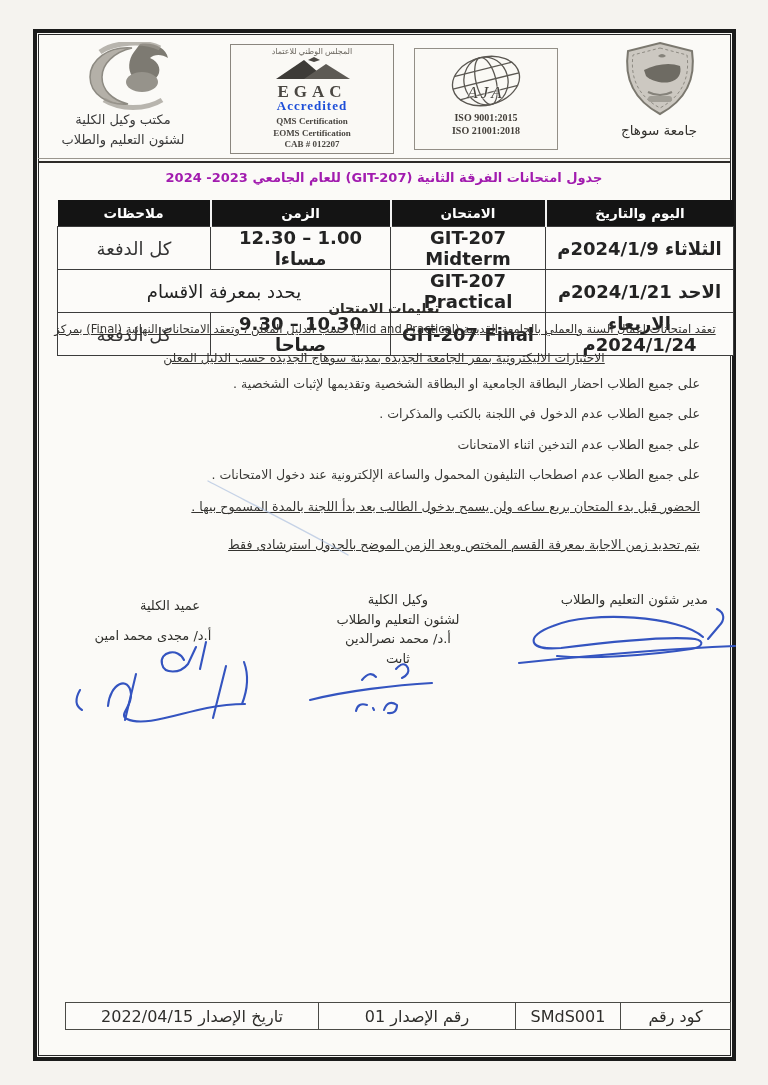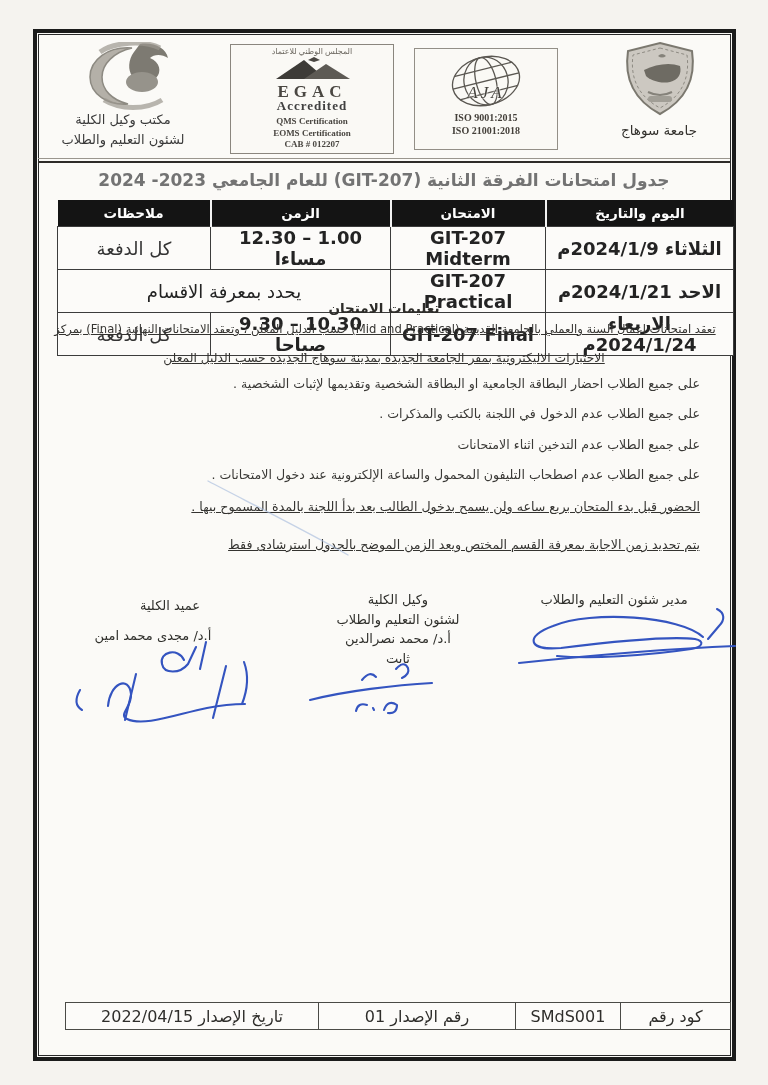--- a/index.html
+++ b/index.html
@@ -7,52 +7,52 @@
         font-family:"DejaVu Sans",sans-serif;color:#2b2b2b;direction:rtl;}
   .frame{position:absolute;left:33px;top:29px;width:695px;height:1024px;border:4px solid #1b1b1b;background:#fbfaf7;}
   .frame-inner{position:absolute;inset:1px;border:1px solid #2a2a2a;}
   .abs{position:absolute;}
   
   .office-text{left:48px;top:110px;width:150px;text-align:center;font-size:13px;line-height:20px;color:#3a3a3a;}
   .egac-box{left:230px;top:44px;width:162px;height:108px;border:1px solid #8a867e;background:#faf9f5;
             text-align:center;direction:ltr;font-family:"Liberation Serif",serif;color:#3e3c38;}
   .egac-arc{font-size:8px;color:#6b675f;margin-top:2px;}
   .egac-name{font-size:17px;font-weight:bold;letter-spacing:5px;color:#4a4742;line-height:15px;}
-  .egac-acc{font-size:13px;font-weight:bold;letter-spacing:1px;color:#404040;line-height:14px;}
+  .egac-acc{font-size:13px;font-weight:bold;letter-spacing:1px;color:#1d4ed8;line-height:14px;}
   .egac-lines{font-size:9px;font-weight:bold;color:#4a4742;line-height:11.5px;margin-top:3px;}
   .aja-box{left:414px;top:48px;width:142px;height:100px;border:1px solid #938f87;background:#faf9f5;
            text-align:center;direction:ltr;font-family:"Liberation Serif",serif;color:#3e3c38;}
   .aja-name{position:absolute;left:0;right:0;top:34px;font-size:17px;font-weight:normal;font-style:italic;
             letter-spacing:3px;color:#44423d;text-shadow:0 0 2px #faf9f5,0 0 2px #faf9f5;}
   .aja-iso{position:absolute;left:0;right:0;top:62px;font-size:10px;font-weight:bold;line-height:13px;color:#433f39;}
   .univ-name{left:596px;top:122px;width:126px;text-align:center;font-size:13.5px;color:#33312d;}
   .top-rule{left:38px;top:158px;width:692px;border-top:1px solid #9a968e;}
   .top-rule2{left:38px;top:161px;width:692px;border-top:2px solid #2e2c29;}
   
-  .doc-title{left:40px;top:170px;width:688px;text-align:center;font-size:17px;font-weight:bold;color:#737373;}
+  .doc-title{left:40px;top:170px;width:688px;text-align:center;font-size:13px;font-weight:bold;color:#a21caf;}
   
   table.sched{left:57px;top:200px;width:676px;border-collapse:collapse;table-layout:fixed;}
   table.sched th{background:#141414;color:#fdfdfd;font-size:13.5px;font-weight:bold;height:26px;padding:0;}
   table.sched th:not(:first-child){border-inline-start:2px solid #f2f2f2;}
   table.sched td{border:1px solid #3c3c3c;height:20px;text-align:center;font-size:18px;padding:0 4px;background:#fcfbf9;}
   td.day{font-weight:bold;color:#232323;}
   td.exam{font-weight:bold;direction:ltr;color:#232323;border-radius:6px;}
   td.time{font-weight:bold;direction:ltr;unicode-bidi:isolate;color:#232323;}
   td.notes{font-size:12.5px;color:#333;}
   td.merged{font-weight:normal;color:#232323;}
   
   .inst-heading{left:40px;top:300px;width:688px;text-align:center;font-size:13.5px;font-weight:bold;color:#2d2c29;}
   .intro1{left:40px;top:322px;width:690px;text-align:center;font-size:11.6px;color:#343330;
           text-decoration:underline;white-space:nowrap;}
   .intro2{left:40px;top:351px;width:688px;text-align:center;font-size:12.3px;color:#343330;text-decoration:underline;}
   .rule{right:68px;width:640px;text-align:right;font-size:12.6px;color:#3a3936;}
   .rule-u{right:68px;width:640px;text-align:right;font-size:12.6px;color:#343330;text-decoration:underline;}
   
   .sig-label{font-size:13px;color:#30302c;}
-  .director-label{right:54px;top:592px;width:200px;text-align:center;}
+  .director-label{right:60px;top:592px;width:200px;text-align:right;}
   .vice-block{left:334px;top:590px;width:128px;text-align:center;line-height:19.5px;font-size:13px;color:#30302c;}
   .dean-title{left:120px;top:598px;width:100px;text-align:center;font-size:13px;color:#30302c;}
   .dean-name{left:78px;top:628px;width:150px;text-align:center;font-size:13px;color:#30302c;}
   .sig svg{display:block;}
   .sig path{fill:none;stroke:#3454c0;stroke-width:2.1;stroke-linecap:round;stroke-linejoin:round;}
   .pen-mark path{fill:none;stroke:#a9bddd;stroke-width:1.4;stroke-linecap:round;opacity:.65;}
   
   table.foot{left:65px;top:1002px;width:665px;border-collapse:collapse;table-layout:fixed;}
   table.foot td{border:1px solid #4a4a46;height:26px;text-align:center;font-size:16px;color:#2f2e2b;background:#fcfbf9;padding:0 3px;}
 </style>

